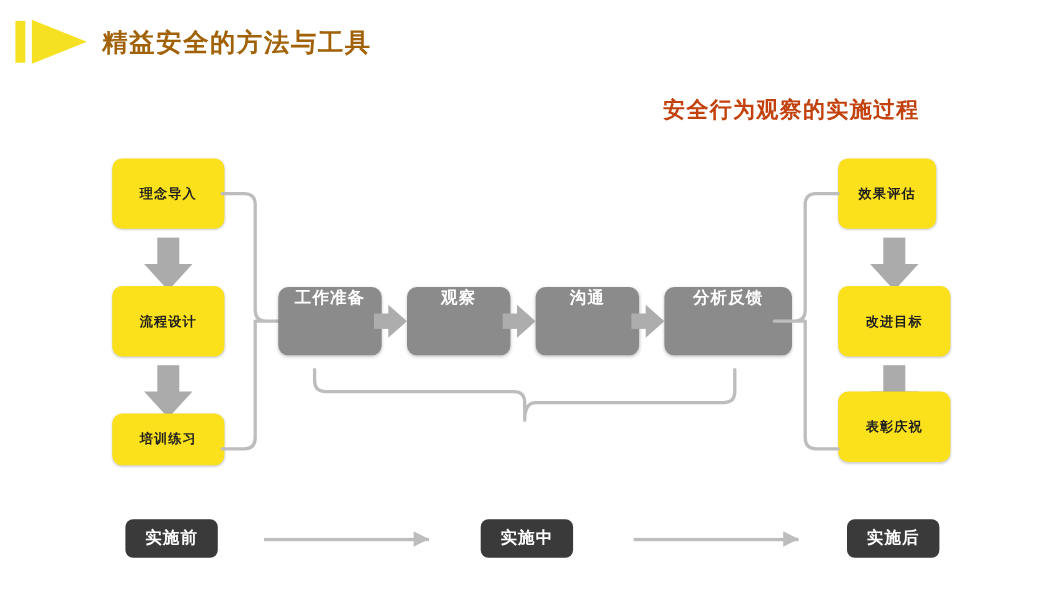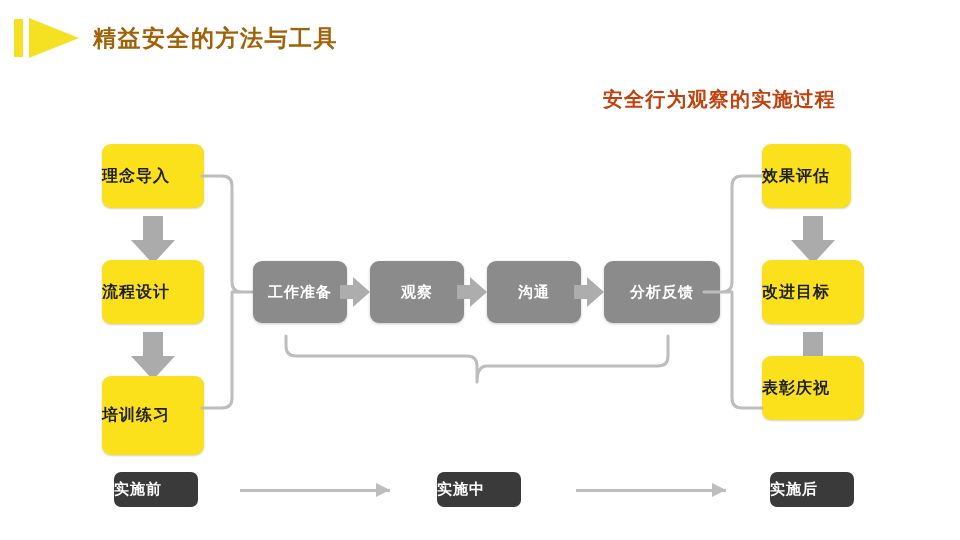--- a/index.html
+++ b/index.html
@@ -23,29 +23,29 @@
     border-left:50px solid #F5E021;}
   .header-title{position:absolute;left:93px;top:18px;font-size:23px;font-weight:bold;
     color:#a16207;letter-spacing:1.5px;line-height:40px;white-space:nowrap;}
 
   
   .subtitle{position:absolute;left:0;top:86px;width:836px;text-align:right;
     font-size:20px;font-weight:bold;color:#c2410c;letter-spacing:1.2px;}
 
   
   .ybox{position:absolute;background:#FBE01C;border-radius:9px;
-    display:flex;align-items:center;justify-content:flex-start;
-    color:#1f1f1f;font-size:16px;font-weight:bold;letter-spacing:1px;
+    display:flex;align-items:center;justify-content:center;
+    color:#1f1f1f;font-size:12px;font-weight:bold;letter-spacing:1px;
     box-shadow:0 1px 2px rgba(0,0,0,0.18);}
   .gbox{position:absolute;background:#8b8b8b;border-radius:9px;
-    display:flex;align-items:center;justify-content:center;
+    display:flex;justify-content:center;
     color:#ffffff;font-size:15px;font-weight:bold;letter-spacing:1px;
     box-shadow:0 1px 3px rgba(0,0,0,0.22);}
   .dbox{position:absolute;background:#3a3a3a;border-radius:7px;
-    display:flex;align-items:center;justify-content:flex-start;
+    display:flex;align-items:center;justify-content:center;
     color:#ffffff;font-size:15px;font-weight:bold;letter-spacing:1px;}
 
   
   .downarrow{position:absolute;width:44px;height:48px;}
   .downarrow .shaft{position:absolute;left:12px;top:0;width:20px;height:26px;background:#ABABAB;}
   .downarrow .head{position:absolute;left:0;top:24px;width:0;height:0;
     border-left:22px solid transparent;border-right:22px solid transparent;
     border-top:24px solid #ABABAB;}
 
   
@@ -91,21 +91,21 @@
 
   <div class="ybox" style="left:102px;top:260px;width:102px;height:64px;">
     <span>流程设计</span>
   </div>
 
   <div class="downarrow" style="left:131px;top:332px;">
     <div class="shaft"></div>
     <div class="head"></div>
   </div>
 
-  <div class="ybox" style="left:102px;top:376px;width:102px;height:79px;">
+  <div class="ybox" style="left:102px;top:376px;width:102px;height:47px;">
     <span>培训练习</span>
   </div>
 
   <svg class="brace" style="left:200px;top:168px;" width="60" height="248" viewBox="0 0 60 248">
     <path d="M2,8 L22,8 Q32,8 32,18 L32,114 Q32,124 42,124 L58,124 Q42,124 32,124
              Q32,124 32,134 L32,230 Q32,240 22,240 L2,240" fill="none" stroke="#BDBDBD" stroke-width="3" stroke-linecap="round" stroke-linejoin="round"></path>
   </svg>
 
   <div class="gbox" style="left:253px;top:261px;width:94px;height:62px;">
     <span>工作准备</span>

